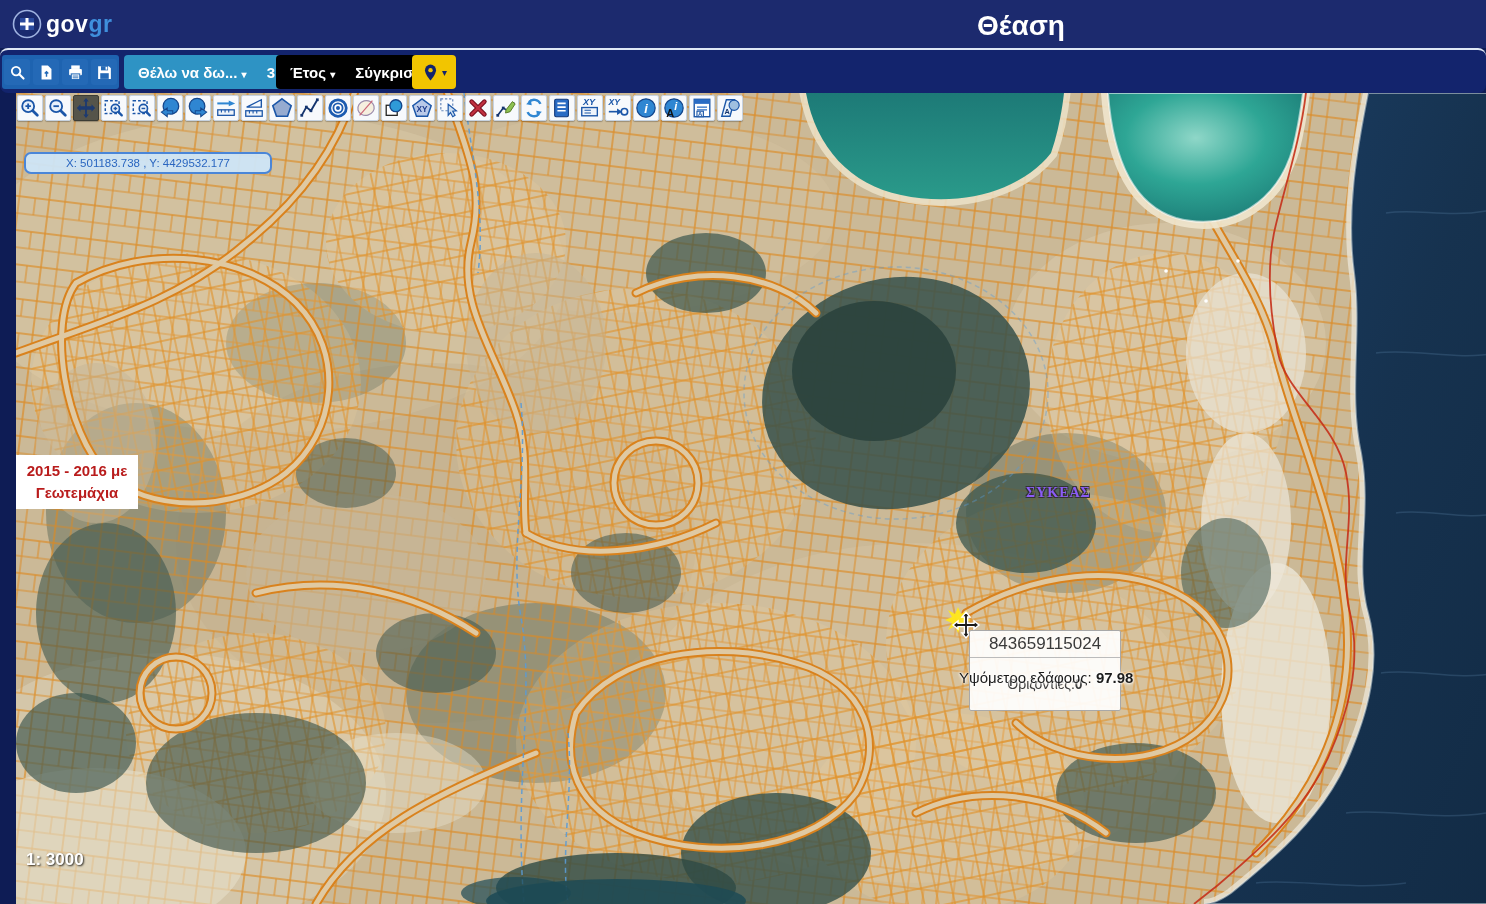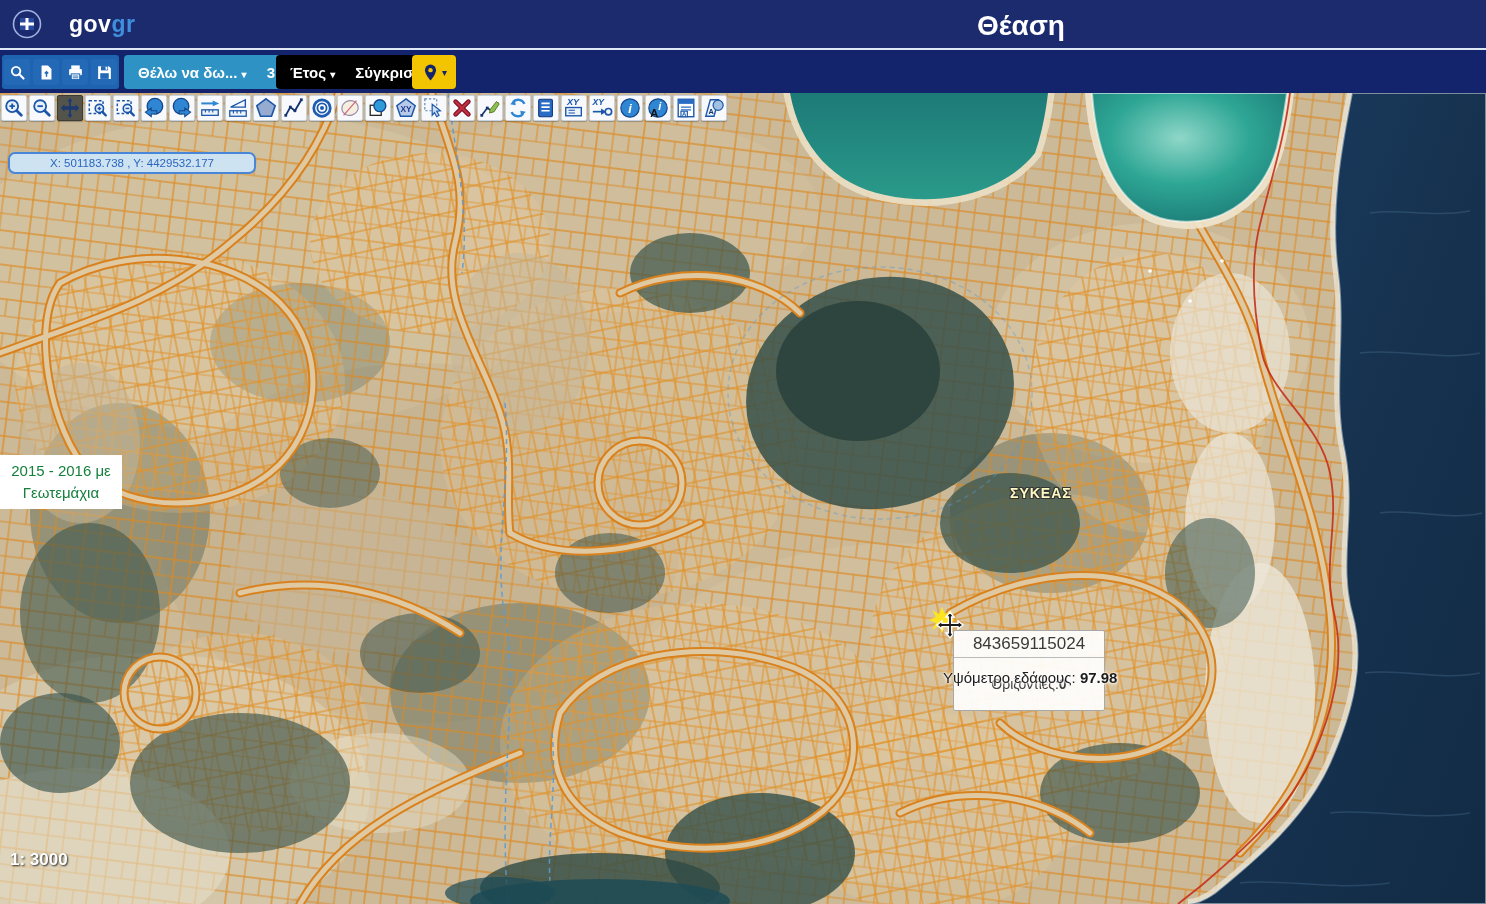--- a/index.html
+++ b/index.html
@@ -1,68 +1,68 @@
 <!DOCTYPE html>
 <html><head>
 <meta charset="utf-8">
 <style>
   * { margin:0; padding:0; box-sizing:border-box; }
   html,body { width:1486px; height:904px; overflow:hidden; background:#0e1c55;
               font-family:"Liberation Sans", sans-serif; }
 
   
   .app-header { position:relative; height:48px; background:#1c2a6e; display:flex; align-items:center; }
-  .logo { display:flex; align-items:center; gap:27px; margin-left:12px; cursor:pointer; }
+  .logo { display:flex; align-items:center; gap:4px; margin-left:12px; cursor:pointer; }
   .logo .brand { font-size:23px; font-weight:bold; letter-spacing:.5px; }
   .logo .gov { color:#ffffff; }
   .logo .gr  { color:#3f8fdc; }
   .app-title { position:absolute; left:977px; top:10px; color:#ffffff; font-size:28px; font-weight:bold; }
 
   
-  .toolbar { position:relative; height:45px; background:#13246d; border-top:2px solid #dfe8f5; }
+  .toolbar { position:relative; height:45px; background:#13246d; border-top:2px solid #dfe8f5;border-radius:8px; }
   .btn-panel { position:absolute; left:2px; top:5px; height:34px; background:#1e63b0; border-radius:3px;
                display:flex; align-items:center; padding:0 2px; gap:3px; }
   .tb-btn { width:26px; height:26px; background:#2469b6; border:none; border-radius:3px; cursor:pointer;
             display:flex; align-items:center; justify-content:center; }
   .tb-btn svg { width:17px; height:17px; }
   .grp { position:absolute; top:5px; height:34px; border-radius:4px; display:flex; align-items:center; padding:0 6px; gap:4px; }
   .grp button { background:transparent; border:none; color:#fff; font-size:15px; font-weight:bold;
                 font-family:"Liberation Sans",sans-serif; cursor:pointer; padding:0 8px; white-space:nowrap; }
   .grp.teal  { left:124px; background:#2e93c4; }
   .grp.green { left:276px; background:#000000; }
   .caret { font-size:10px; vertical-align:middle; }
   .pin-btn { position:absolute; left:412px; top:5px; width:44px; height:34px; background:#f2c500;
              border:none; border-radius:4px; cursor:pointer; display:flex; align-items:center; justify-content:center; gap:2px; }
   .pin-btn .caret { color:#13246d; }
 
   
-  .map-wrap { position:relative; width:1190px; height:811px; }
+  .map-wrap { position:relative; width:1190px; height:811px;margin-left:16px; }
   .map-wrap > svg.map { position:absolute; left:0; top:0; }
 
   
   .tool-strip { position:absolute; left:1px; top:2px; display:flex; gap:2px; }
   .tile { width:26px; height:26px; background:#f7f9fc; border:1px solid #c6d2e0; border-radius:2px;
           display:flex; align-items:center; justify-content:center; cursor:pointer;
           box-shadow:0 1px 1px rgba(0,0,0,.25); }
   .tile.active { background:#55544a; border-color:#3c3c34; }
   .tile svg { width:22px; height:22px; }
   svg text { font-family:"Liberation Sans", sans-serif; }
 
   
   .coord-box { position:absolute; left:8px; top:59px; width:248px; background:rgba(206,229,247,.95);
                border:2px solid #4a86d8; border-radius:7px; padding:2px 4px; text-align:center;
                color:#2a66c0; font-size:11.5px; line-height:14px; }
 
   
   .layer-label { position:absolute; left:0; top:362px; width:122px; background:#ffffff; padding:5px 2px;
-                 text-align:center; color:#15803d; font-size:15px; font-weight:normal; line-height:22px; }
-
-  
-  .place { position:absolute; left:1010px; top:392px; color:#fef9c3; font-size:14px; font-weight:bold; letter-spacing:1px;
-           text-shadow:-1px -1px 0 #333,1px -1px 0 #333,-1px 1px 0 #333,1px 1px 0 #333; }
+                 text-align:center; color:#b91c1c; font-size:15px; font-weight:bold; line-height:22px; }
+
+  
+  .place { position:absolute; left:1010px; top:392px; color:#8b5cf6; font-size:14px; font-weight:bold; letter-spacing:1px;
+           text-shadow:-1px -1px 0 #333,1px -1px 0 #333,-1px 1px 0 #333,1px 1px 0 #333;font-family:Liberation Serif, serif; }
 
   
   .marker { position:absolute; left:928px; top:512px; width:44px; height:44px; }
 
   
   .tooltip-box { position:absolute; left:953px; top:537px; width:152px; background:rgba(255,255,255,.93);
                  border:1px solid #a8a8a8; border-radius:2px; text-align:center; color:#3a3a3a; }
   .tooltip-box .row1 { font-size:17px; padding:3px 0; }
   .tooltip-box .row2 { font-size:14px; padding:18px 0; border-top:1px solid #bbb; }
   .tooltip-el { position:absolute; left:943px; top:576px; width:200px; font-size:15px; color:#1b1b1b;

